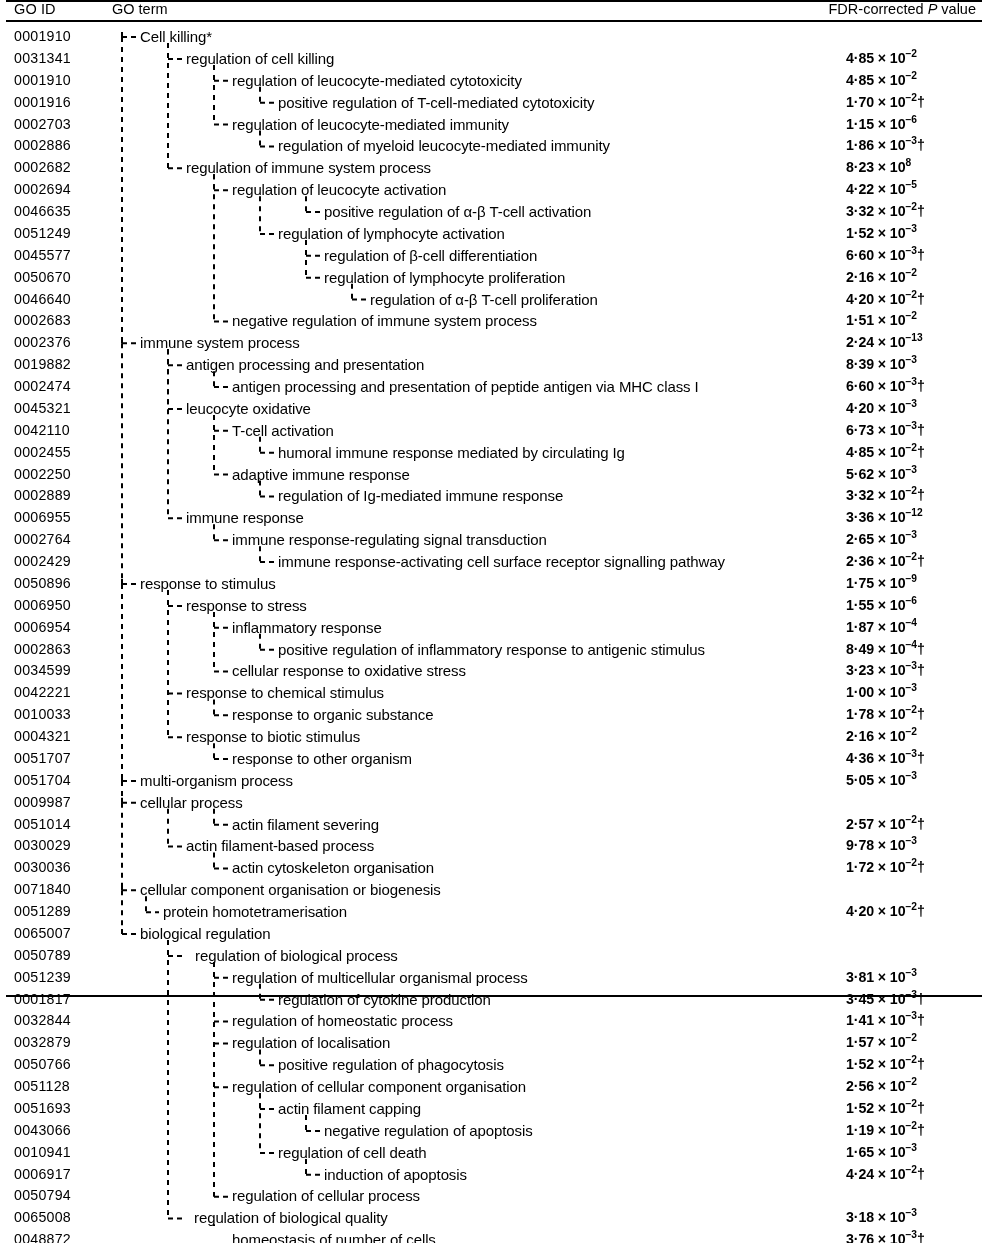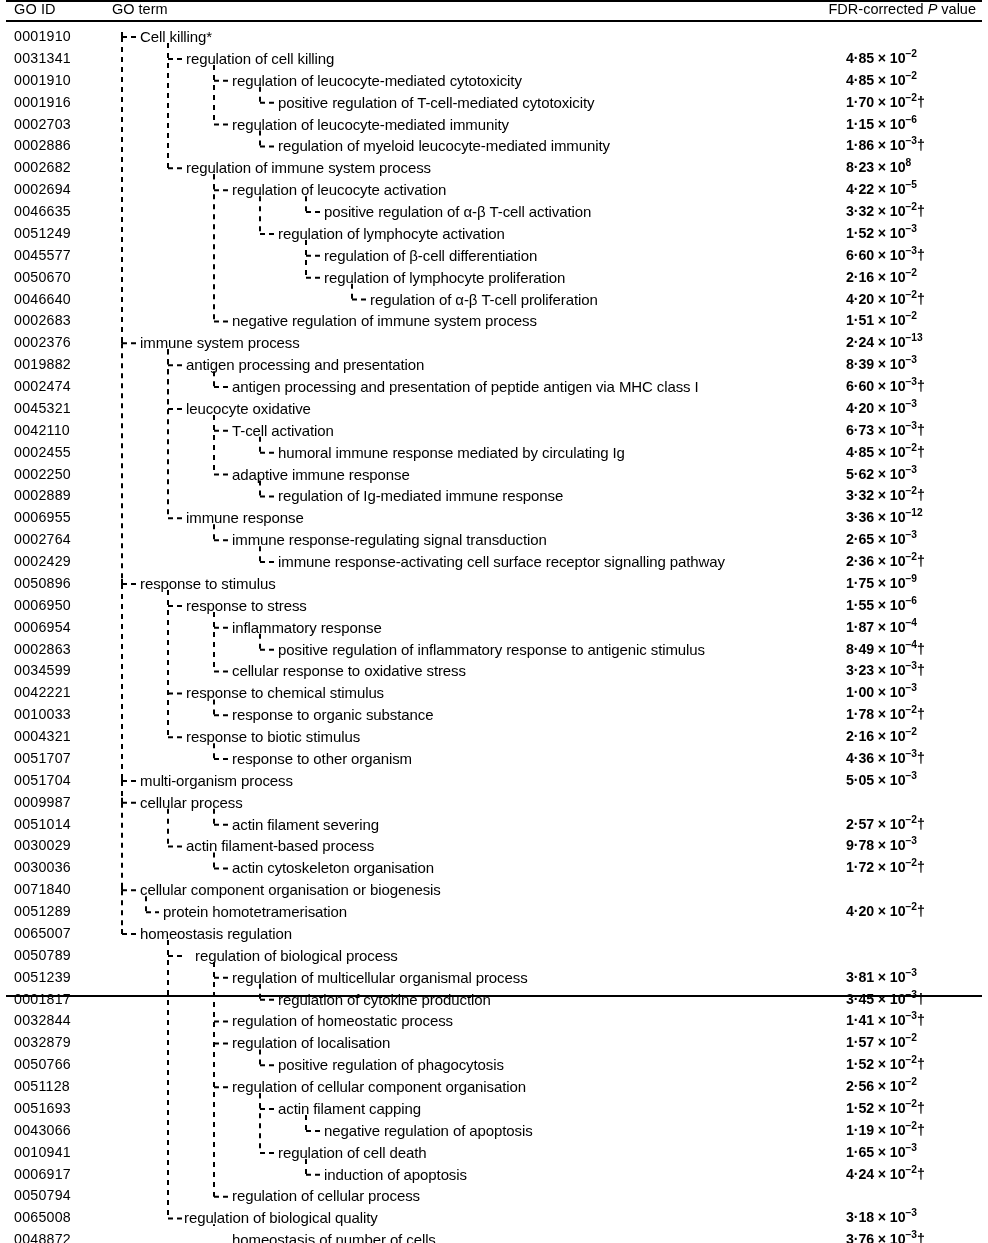--- a/index.html
+++ b/index.html
@@ -454,21 +454,21 @@
         <div class="go-id">0071840</div>
         <div class="go-term" style="left: 140px;">cellular component organisation or biogenesis</div>
       </div>
       <div class="row">
         <div class="go-id">0051289</div>
         <div class="go-term" style="left: 163px;">protein homotetramerisation</div>
         <div class="p-val"><span class="mant">4·20 × 10</span><sup>−2</sup><span class="dag">†</span></div>
       </div>
       <div class="row">
         <div class="go-id">0065007</div>
-        <div class="go-term" style="left: 140px;">homeostasis regulation</div>
+        <div class="go-term" style="left: 140px;">biological regulation</div>
       </div>
       <div class="row">
         <div class="go-id">0050789</div>
         <div class="go-term" style="left: 195px;">regulation of biological process</div>
       </div>
       <div class="row">
         <div class="go-id">0051239</div>
         <div class="go-term" style="left: 232px;">regulation of multicellular organismal process</div>
         <div class="p-val"><span class="mant">3·81 × 10</span><sup>−3</sup></div>
       </div>
@@ -516,21 +516,21 @@
         <div class="go-id">0006917</div>
         <div class="go-term" style="left: 324px;">induction of apoptosis</div>
         <div class="p-val"><span class="mant">4·24 × 10</span><sup>−2</sup><span class="dag">†</span></div>
       </div>
       <div class="row">
         <div class="go-id">0050794</div>
         <div class="go-term" style="left: 232px;">regulation of cellular process</div>
       </div>
       <div class="row">
         <div class="go-id">0065008</div>
-        <div class="go-term" style="left: 184px; text-align: center;">regulation of biological quality</div>
+        <div class="go-term" style="left: 194px; text-align: center;">regulation of biological quality</div>
         <div class="p-val"><span class="mant">3·18 × 10</span><sup>−3</sup></div>
       </div>
       <div class="row">
         <div class="go-id">0048872</div>
         <div class="go-term" style="left: 232px;">homeostasis of number of cells</div>
         <div class="p-val"><span class="mant">3·76 × 10</span><sup>−3</sup><span class="dag">†</span></div>
       </div>
     </div>
 
   <div class="rule rule-bottom"></div>

